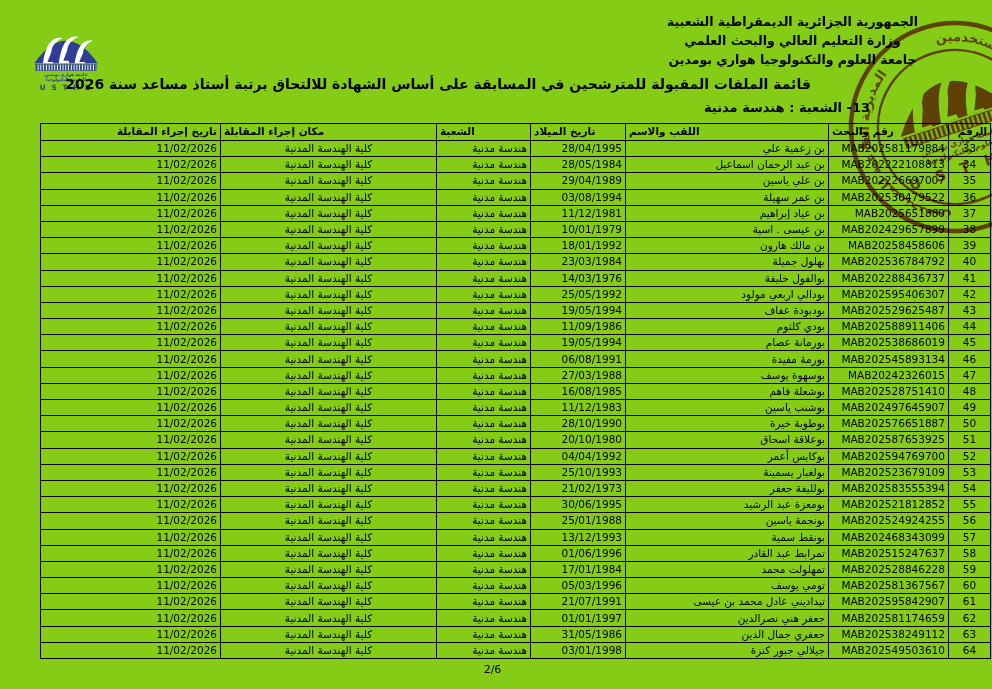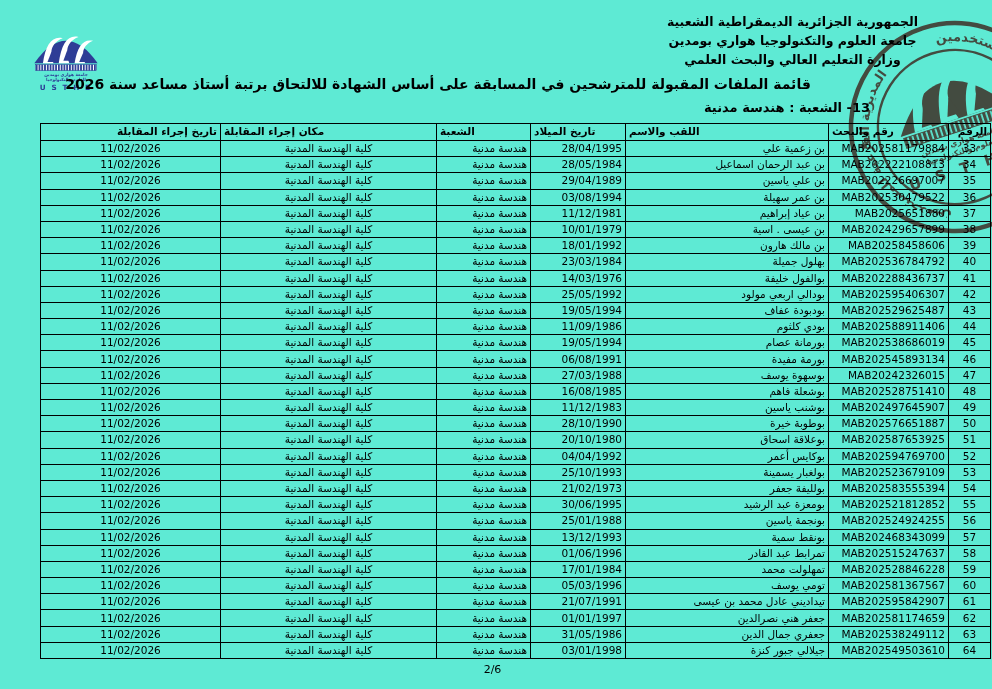--- a/index.html
+++ b/index.html
@@ -1,16 +1,16 @@
 <!DOCTYPE html>
 <html lang="ar"><head>
 <meta charset="utf-8">
 <style>
   html,body{margin:0;padding:0;background:#fff;}
-  .page{position:relative;width:992px;height:689px;background:#5eead4;overflow:hidden;
+  .page{position:relative;width:992px;height:689px;background:#84cc16;overflow:hidden;
         font-family:"DejaVu Sans","Liberation Sans",sans-serif;color:#000;}
 
   
   .letterhead{position:absolute;top:12px;right:57px;width:285px;text-align:center;
               direction:rtl;font-weight:bold;font-size:12.5px;line-height:19px;z-index:1;}
 
   
   .logo{position:absolute;top:29px;left:33px;width:66px;height:62px;z-index:1;}
 
   
@@ -31,34 +31,34 @@
   thead th{height:16px;font-weight:bold;}
   col.c-num{width:42px;} col.c-reg{width:120px;} col.c-name{width:203px;}
   col.c-birth{width:95px;} col.c-branch{width:94px;} col.c-place{width:216px;}
   col.c-date{width:180px;}
   th.col-num{text-align:right;} td.col-num{text-align:center;}
   th.col-reg{text-align:left;}  td.col-reg{text-align:right;direction:ltr;margin-top:8px;}
   th.col-name{text-align:left;margin-top:24px;} td.col-name{text-align:right;}
   th.col-birth{text-align:left;} td.col-birth{text-align:right;direction:ltr;}
   th.col-branch{text-align:left;} td.col-branch{text-align:right;}
   th.col-place{text-align:left;} td.col-place{text-align:center;}
-  th.col-date{text-align:right;} td.col-date{text-align:center;direction:ltr;}
+  th.col-date{text-align:right;} td.col-date{text-align:right;direction:ltr;}
 
   .footer{position:absolute;top:663px;left:0;width:985px;text-align:center;
           font-size:11px;z-index:1;}
 </style>
 </head>
 <body>
 
 <div class="page">
 
   <div class="letterhead">
     <div>الجمهورية الجزائرية الديمقراطية الشعبية</div>
+    <div>وزارة التعليم العالي والبحث العلمي</div>
     <div>جامعة العلوم والتكنولوجيا هواري بومدين</div>
-    <div>وزارة التعليم العالي والبحث العلمي</div>
   </div>
 
   <div class="logo">
     <svg width="66" height="62" viewBox="0 0 100 94" xmlns="http://www.w3.org/2000/svg">
       <defs>
         <pattern id="hatch-blue" width="4.2" height="9" patternUnits="userSpaceOnUse">
           <rect width="4.2" height="9" fill="#2e3d96"></rect>
           <rect x="2.7" width="1.5" height="9" fill="#fff"></rect>
         </pattern>
       </defs>

